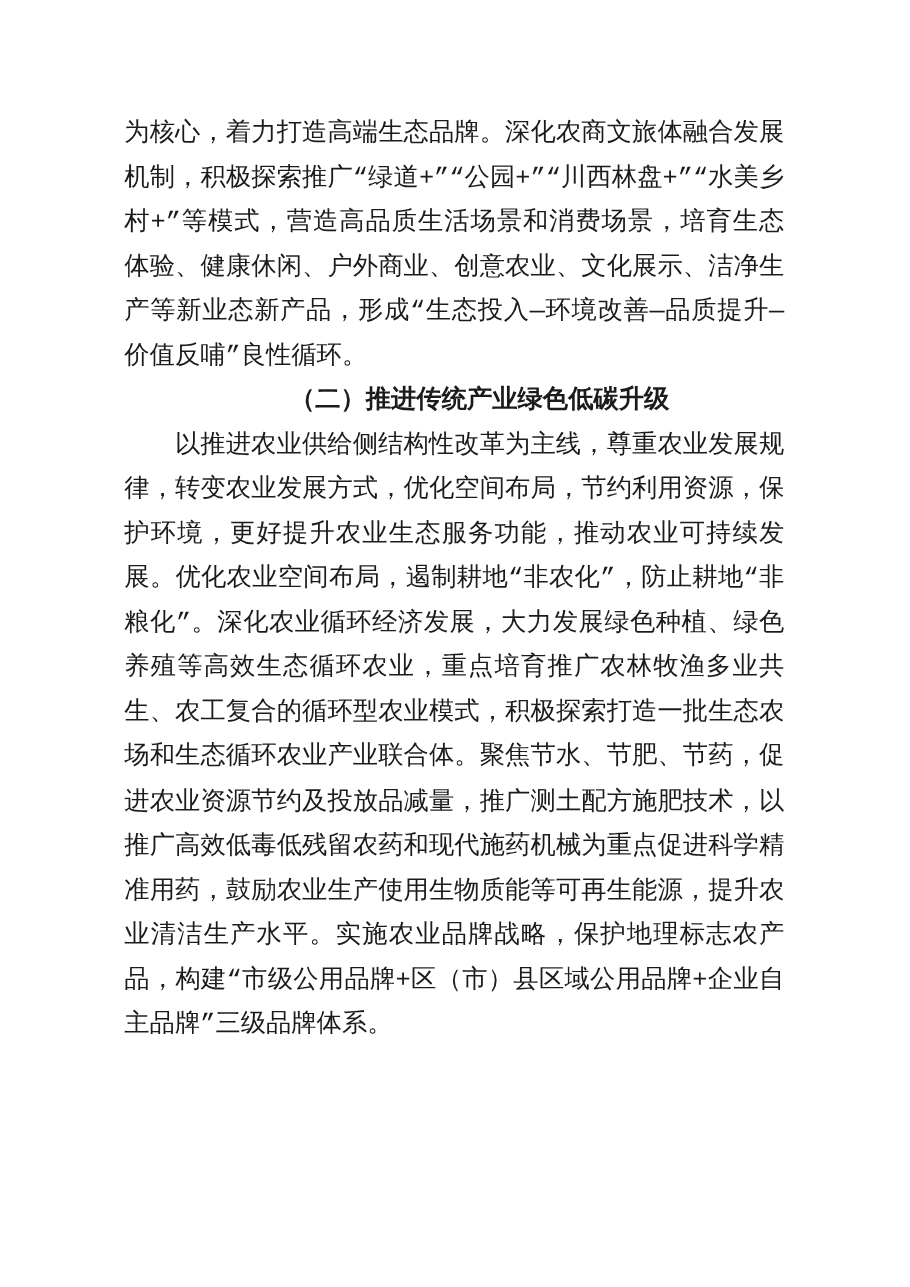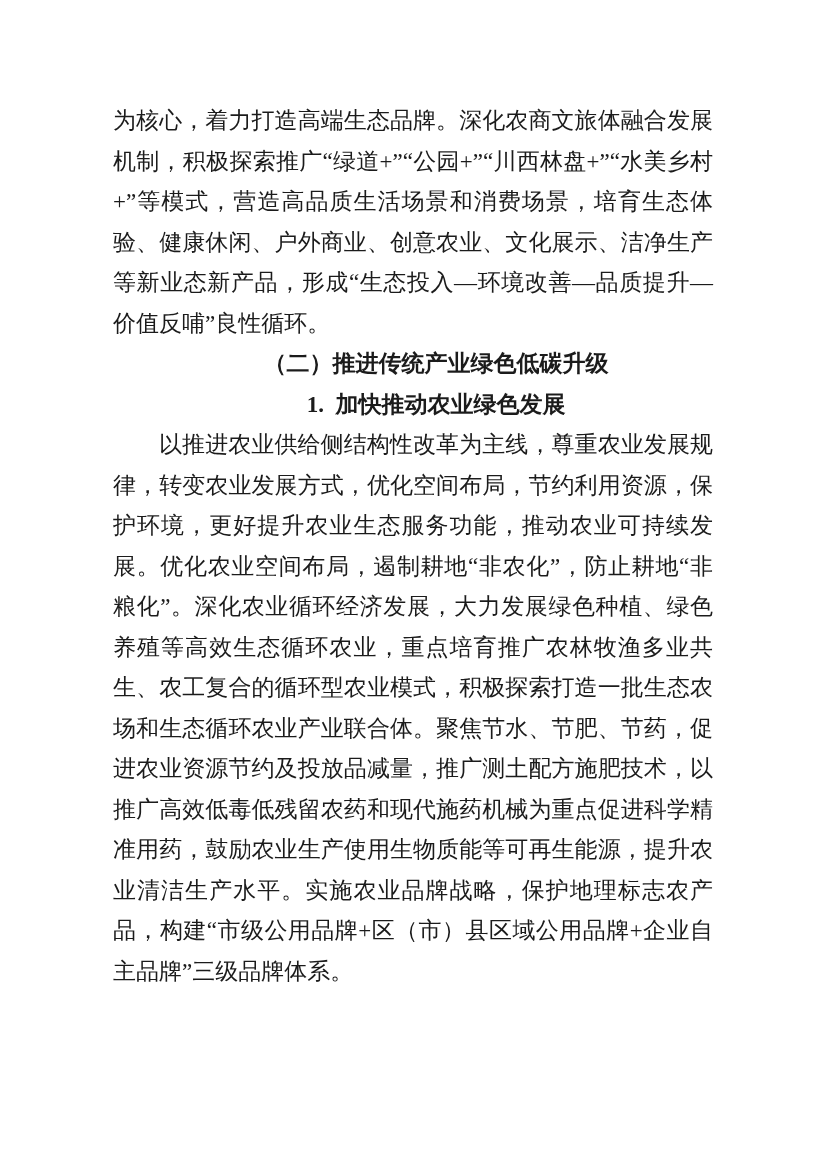--- a/index.html
+++ b/index.html
@@ -6,21 +6,21 @@
     margin: 0;
     padding: 0;
     background: #ffffff;
   }
   .page {
     position: relative;
     width: 827px;
     height: 1012px;
     background: #ffffff;
     overflow: hidden;
-    font-family: Liberation Serif, serif;
+    font-family: Liberation Mono, monospace;
     color: #1b1b1b;
   }
   .text-block {
     position: absolute;
     left: 113px;
     top: 101px;
     width: 600px;
   }
   .para {
     margin: 0;
@@ -51,18 +51,17 @@
     letter-spacing: 1px;
   }
 </style>
 </head>
 <body>
 
 <div class="page">
   <main class="text-block">
       <p class="para body">为核心，着力打造高端生态品牌。深化农商文旅体融合发展机制，积极探索推广“绿道+”“公园+”“川西林盘+”“水美乡村+”等模式，营造高品质生活场景和消费场景，培育生态体验、健康休闲、户外商业、创意农业、文化展示、洁净生产等新业态新产品，形成“生态投入—环境改善—品质提升—价值反哺”良性循环。</p>
       <p class="para heading2 indent">（二）推进传统产业绿色低碳升级</p>
-      <p class="para heading3 indent">1.  加快推动农业绿色发展</p>
       <p class="para body indent">以推进农业供给侧结构性改革为主线，尊重农业发展规律，转变农业发展方式，优化空间布局，节约利用资源，保护环境，更好提升农业生态服务功能，推动农业可持续发展。优化农业空间布局，遏制耕地“非农化”，防止耕地“非粮化”。深化农业循环经济发展，大力发展绿色种植、绿色养殖等高效生态循环农业，重点培育推广农林牧渔多业共生、农工复合的循环型农业模式，积极探索打造一批生态农场和生态循环农业产业联合体。聚焦节水、节肥、节药，促进农业资源节约及投放品减量，推广测土配方施肥技术，以推广高效低毒低残留农药和现代施药机械为重点促进科学精准用药，鼓励农业生产使用生物质能等可再生能源，提升农业清洁生产水平。实施农业品牌战略，保护地理标志农产品，构建“市级公用品牌+区（市）县区域公用品牌+企业自主品牌”三级品牌体系。</p>
     </main>
 
   <div class="page-number">— 27 —</div>
 </div>
 
 </body></html>

